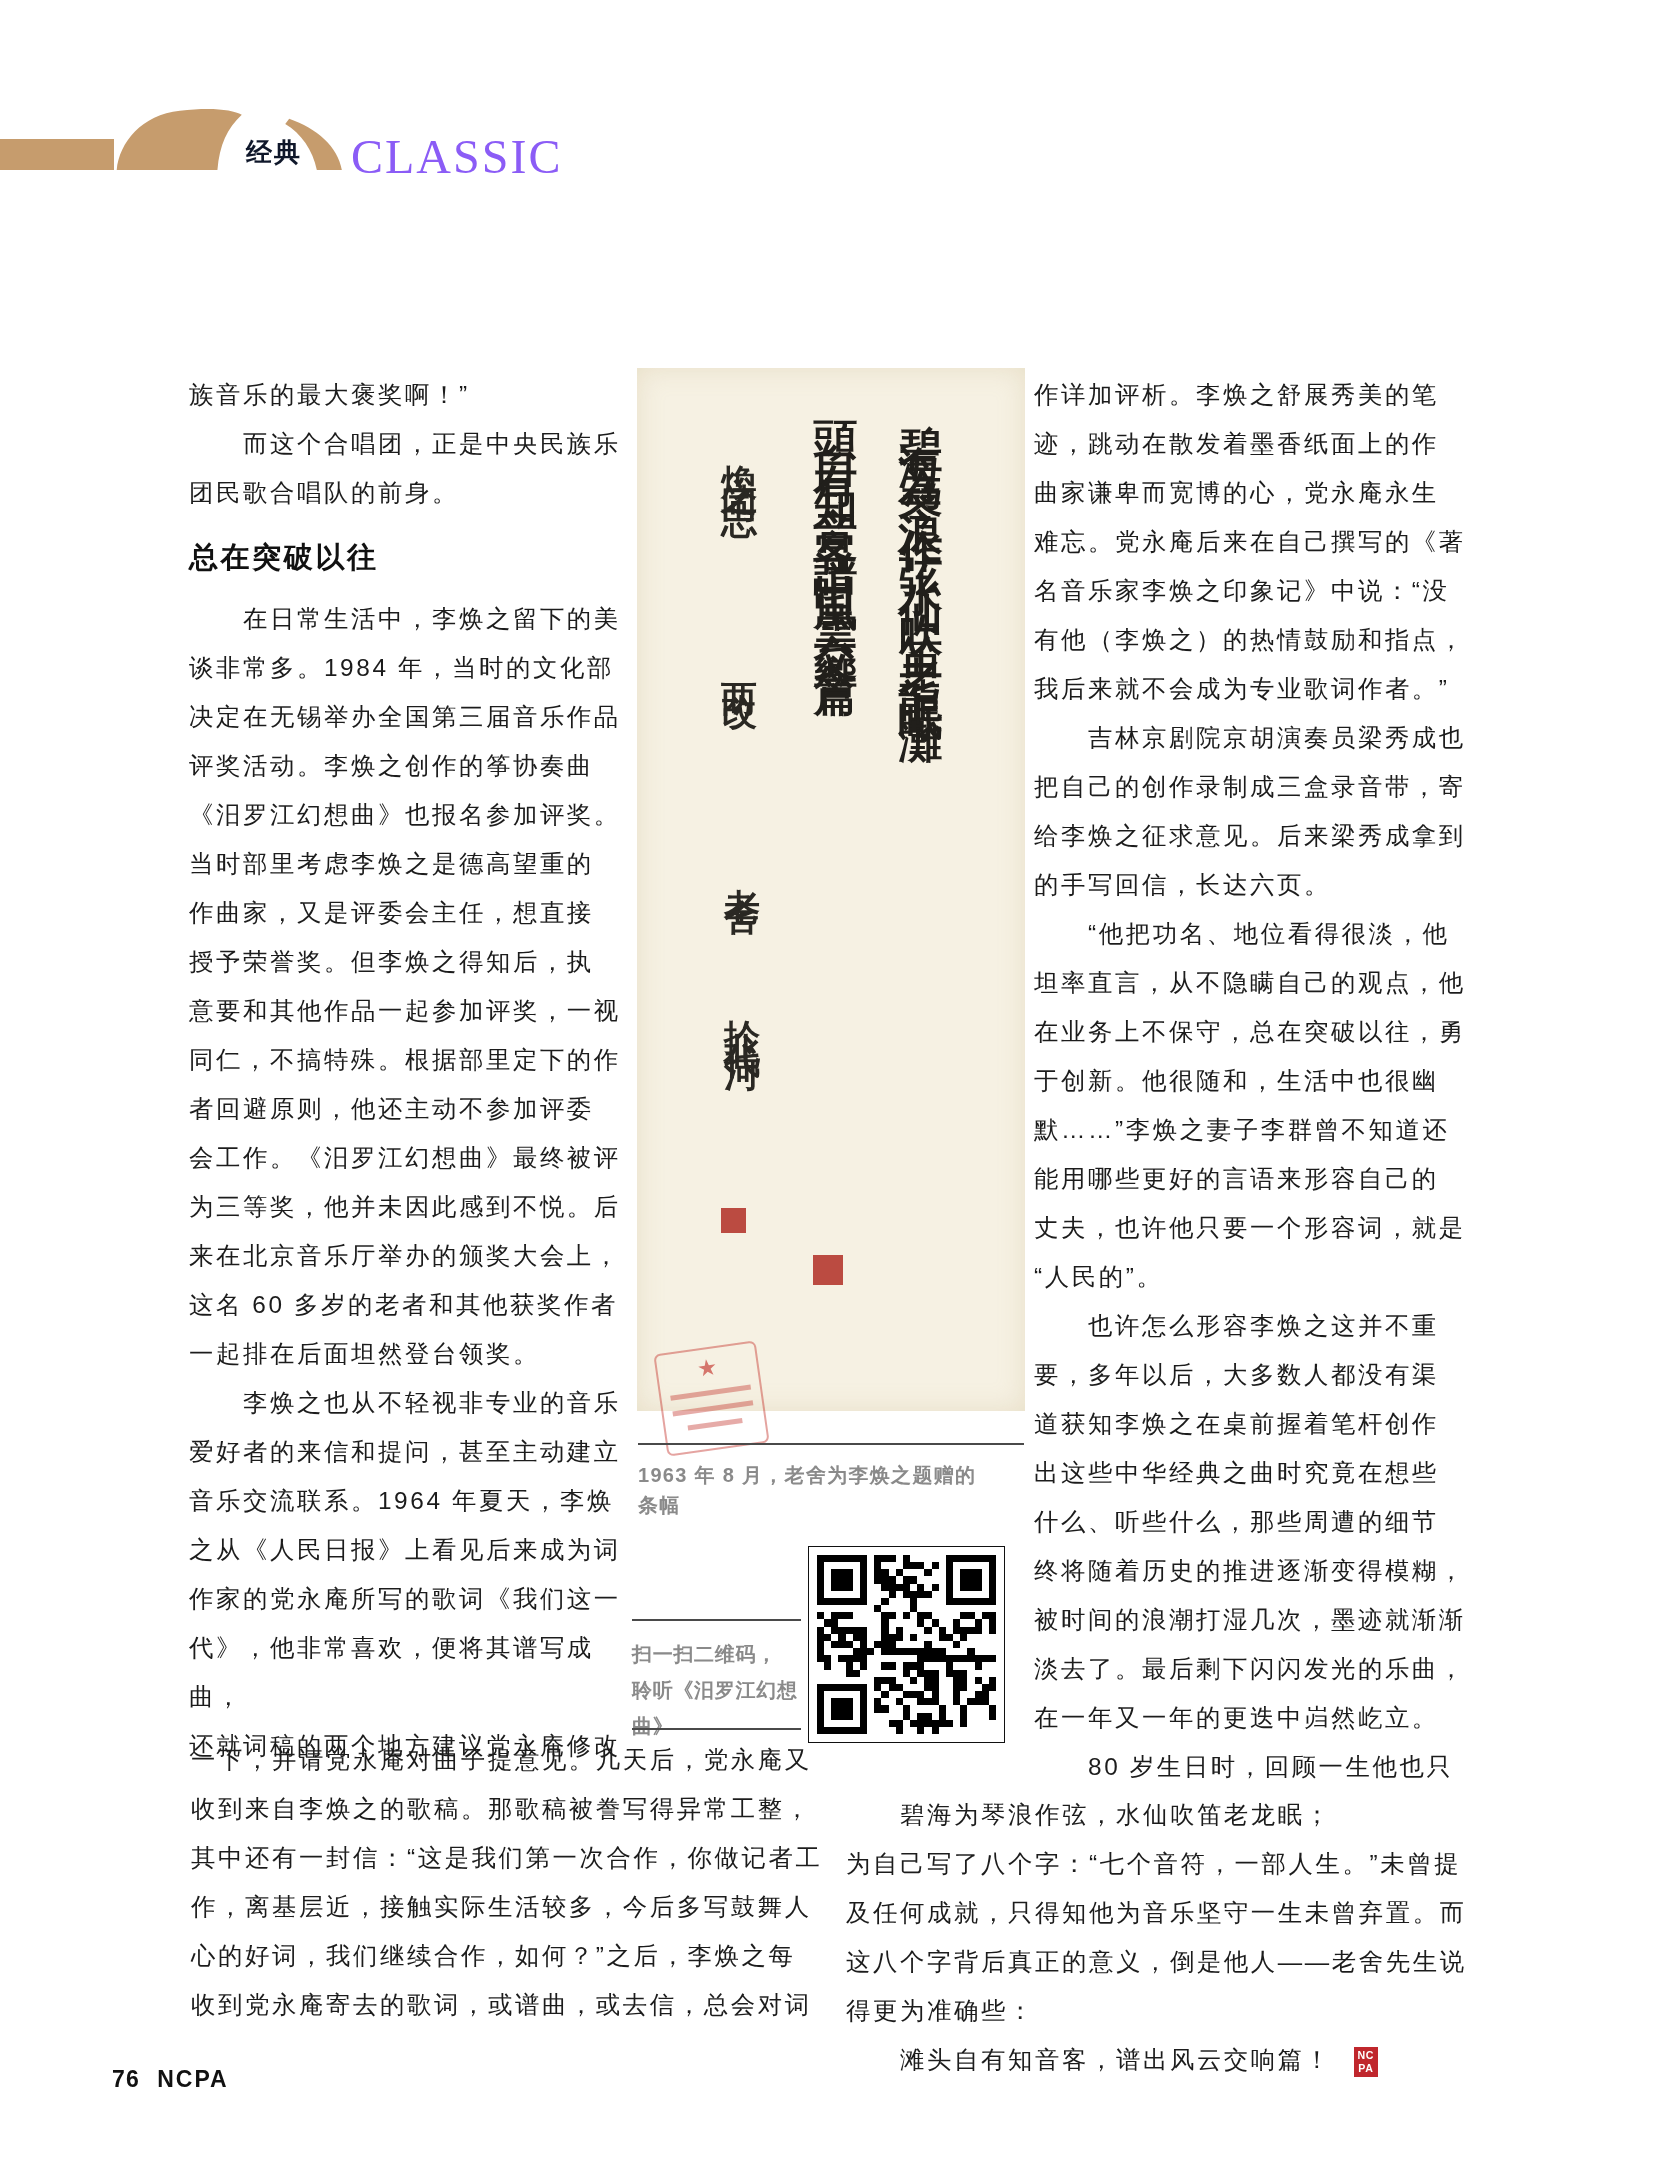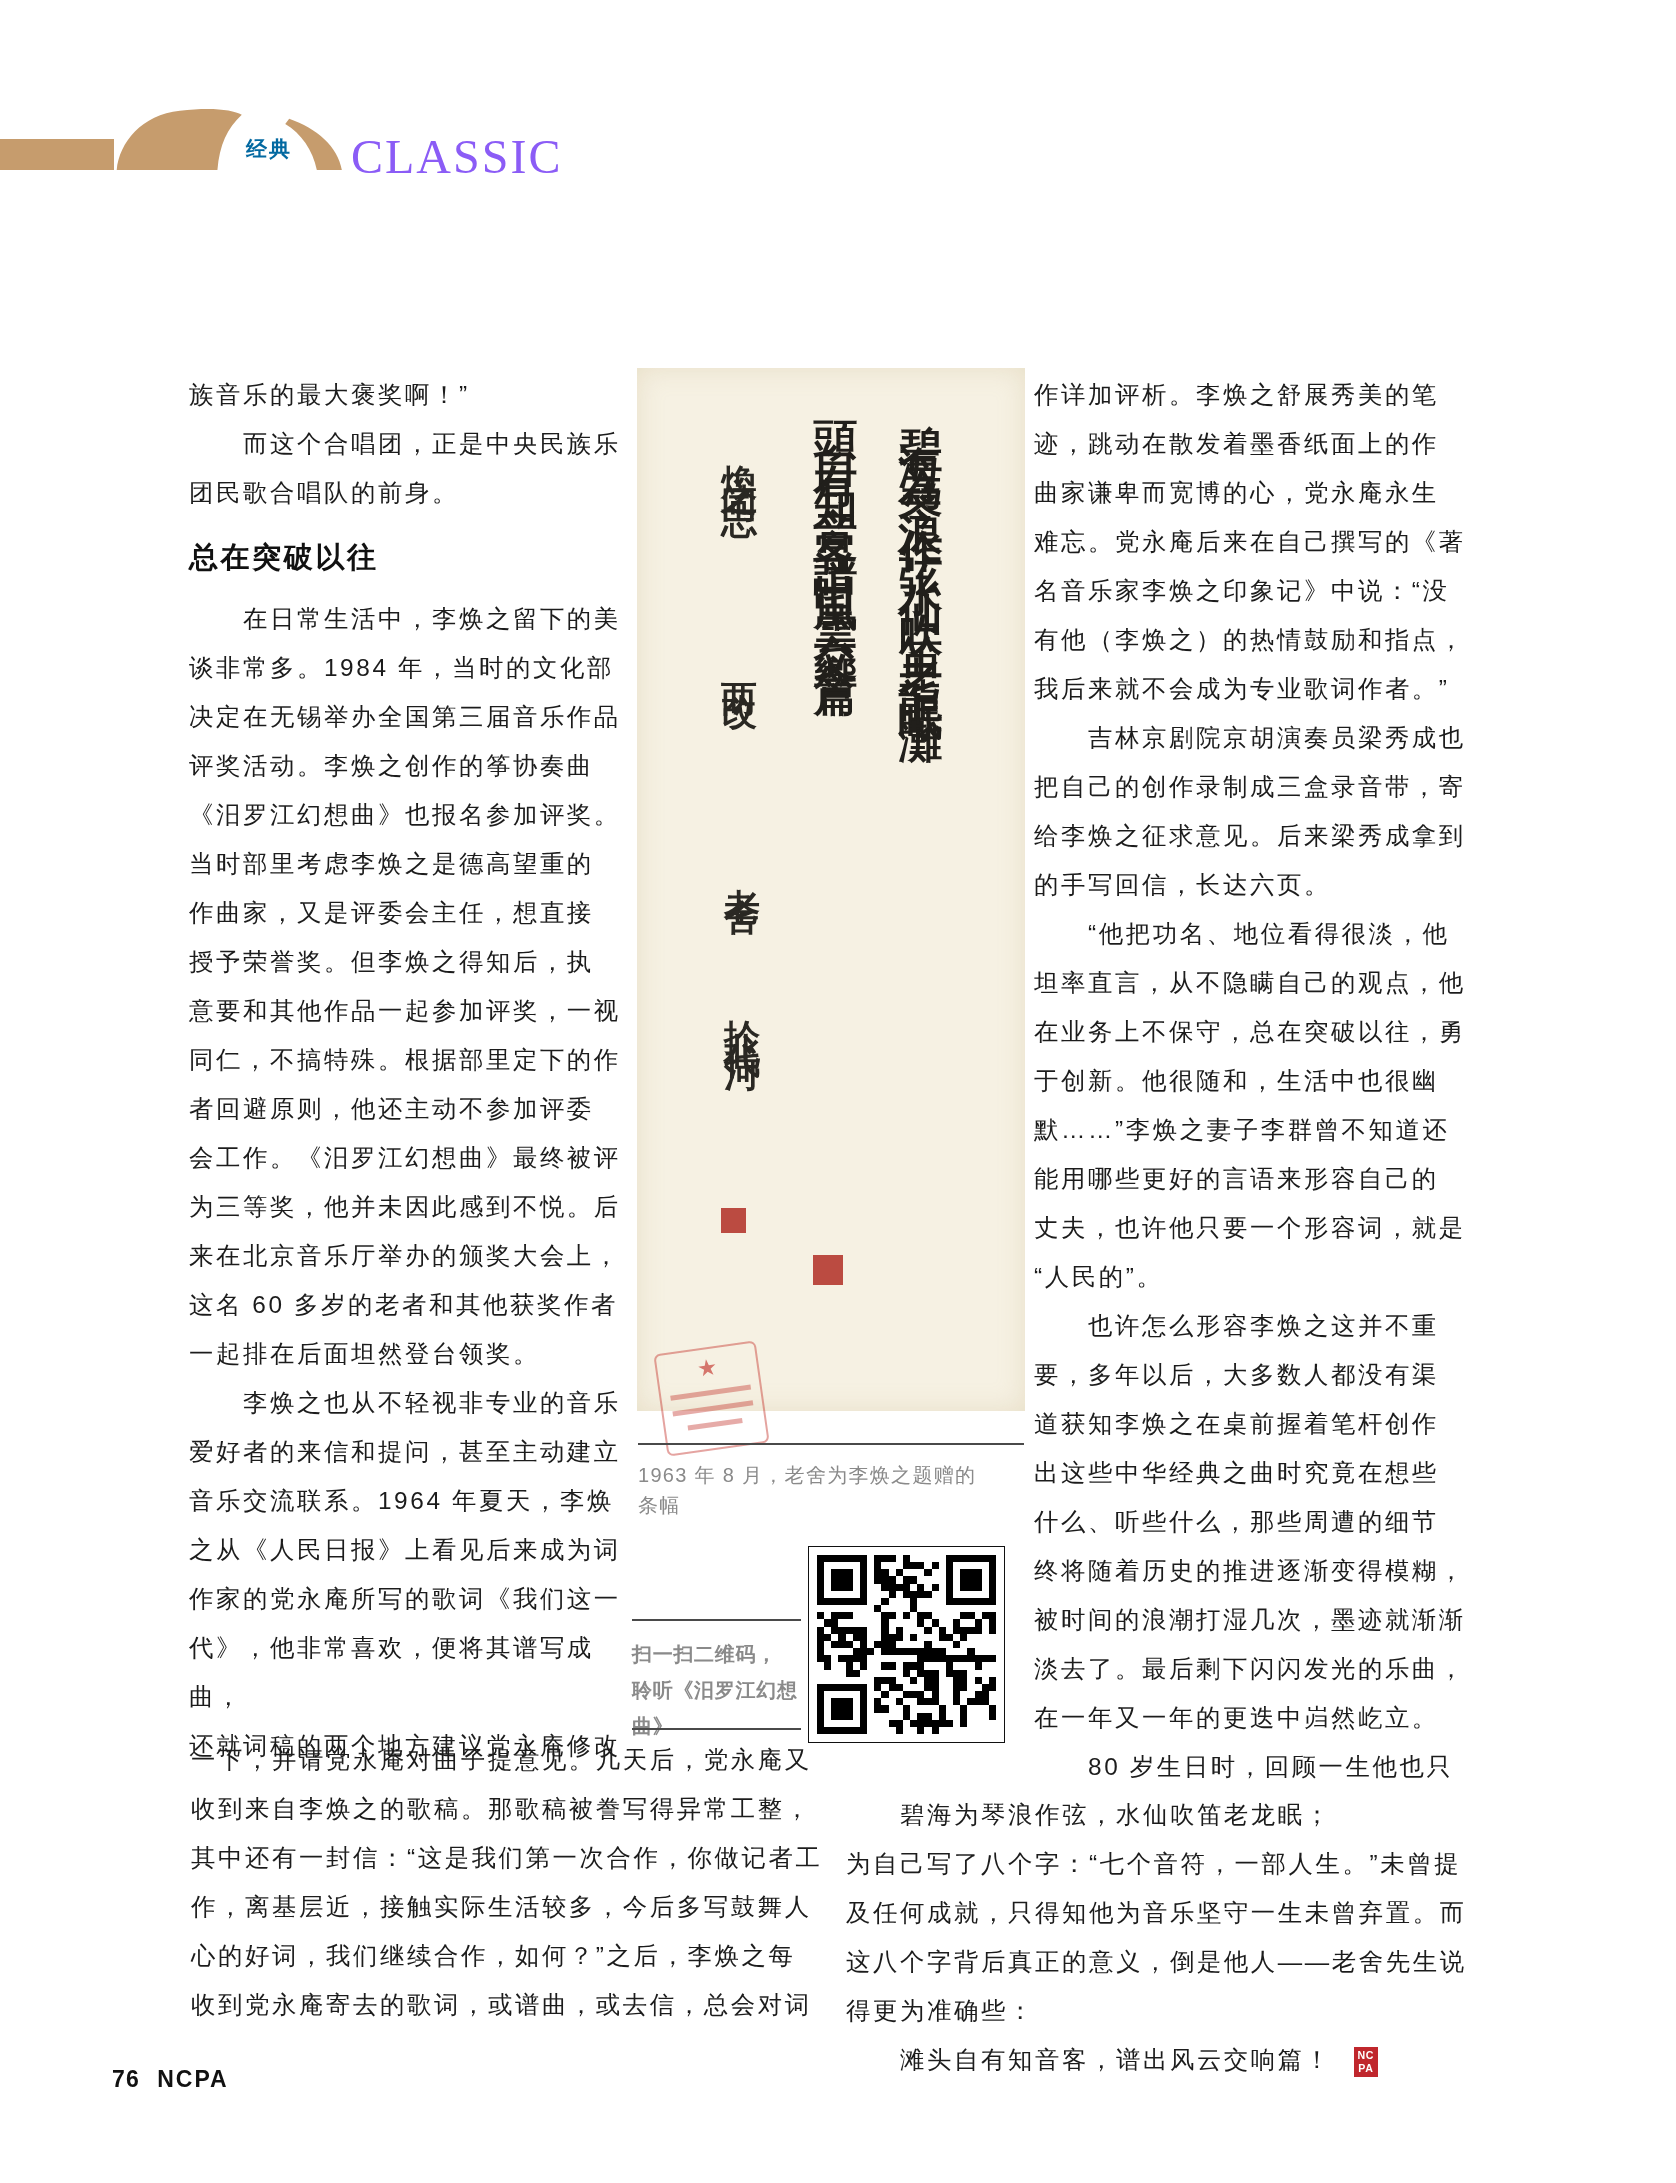--- a/index.html
+++ b/index.html
@@ -2,21 +2,21 @@
 <html style="font-size:10.6px"><head>
 <meta charset="utf-8">
 <style>
   html,body{margin:0;padding:0;background:#ffffff;}
   .page{position:relative;width:1676px;height:2183px;background:#ffffff;overflow:hidden;
         font-family:"Liberation Sans","DejaVu Sans",sans-serif;color:#1c1c1c;}
 
   
   .hdr-bar{position:absolute;left:0;top:139px;width:114px;height:31px;background:var(--tan);}
   .hdr-svg{position:absolute;left:79px;top:99px;width:423px;height:79px;}
-  .hdr-cn{position:absolute;left:246px;top:135px;font-size:21px;font-weight:900;letter-spacing:2px;color:#0369a1;}
+  .hdr-cn{position:absolute;left:246px;top:135px;font-size:26px;font-weight:900;letter-spacing:2px;color:#0f172a;}
   .hdr-en{position:absolute;left:351px;top:129px;font-size:48px;font-family:"Liberation Serif","DejaVu Serif",serif;
           letter-spacing:2px;color:#8b5cf6;}
 
   
   .lines{white-space:pre-line;font-size:24.4px;line-height:49px;letter-spacing:2.6px;text-align:left;}
   .colA{position:absolute;left:189px;top:370px;width:456px;}
   .colWL{position:absolute;left:176px;top:1735px;width:634px;margin-left:15px;}
   .colB{position:absolute;left:1034px;top:370px;width:462px;}
   .colWR{position:absolute;left:846px;top:1790px;width:634px;}
   .section-heading{margin:20px 0 17px 0;font-size:29px;line-height:40px;font-weight:bold;letter-spacing:2.6px;color:#111;}
@@ -31,21 +31,21 @@
   .seal{position:absolute;background:#b5382f;opacity:.9;}
   .stamp{position:absolute;left:660px;top:1347px;width:99px;height:99px;transform:rotate(-8deg);
          border:2px solid rgba(198,60,52,.55);border-radius:6.6px;opacity:.85;}
   .stamp .star{position:absolute;left:50%;top:5.3px;transform:translateX(-50%);color:rgba(198,60,52,.8);font-size:22.4px;}
   .stamp i{position:absolute;left:9.2px;right:9.2px;height:5.3px;background:rgba(198,60,52,.5);}
   .stamp i.l1{top:41px}.stamp i.l2{top:57px}.stamp i.l3{top:73px;left:22.4px;right:22.4px}
 
   
   .rule{position:absolute;background:#4a4a4a;height:2px;}
   .caption{position:absolute;left:638px;top:1460px;width:386px;font-size:20px;line-height:30px;
-           font-weight:normal;color:#8a8a8a;letter-spacing:1.3px;white-space:pre-line;}
+           font-weight:bold;color:#8a8a8a;letter-spacing:1.3px;white-space:pre-line;}
   .qr-caption{position:absolute;left:632px;top:1636px;width:172px;font-size:20px;line-height:36px;
            font-weight:bold;color:#8a8a8a;letter-spacing:0.7px;white-space:pre-line;}
   .qr-box{position:absolute;left:808px;top:1546px;width:197px;height:197px;border:1.3px solid #111;
           background:#fff;box-sizing:border-box;padding:8px;}
   .qr-box svg{width:100%;height:100%;display:block;}
 
   
   .endmark{display:inline-block;vertical-align:middle;margin-left:22px;width:24px;height:30px;
            background:var(--endred);color:#fff;font-size:10.6px;line-height:12.5px;font-weight:bold;
            text-align:center;padding-top:2.6px;box-sizing:border-box;letter-spacing:0.7px;}

